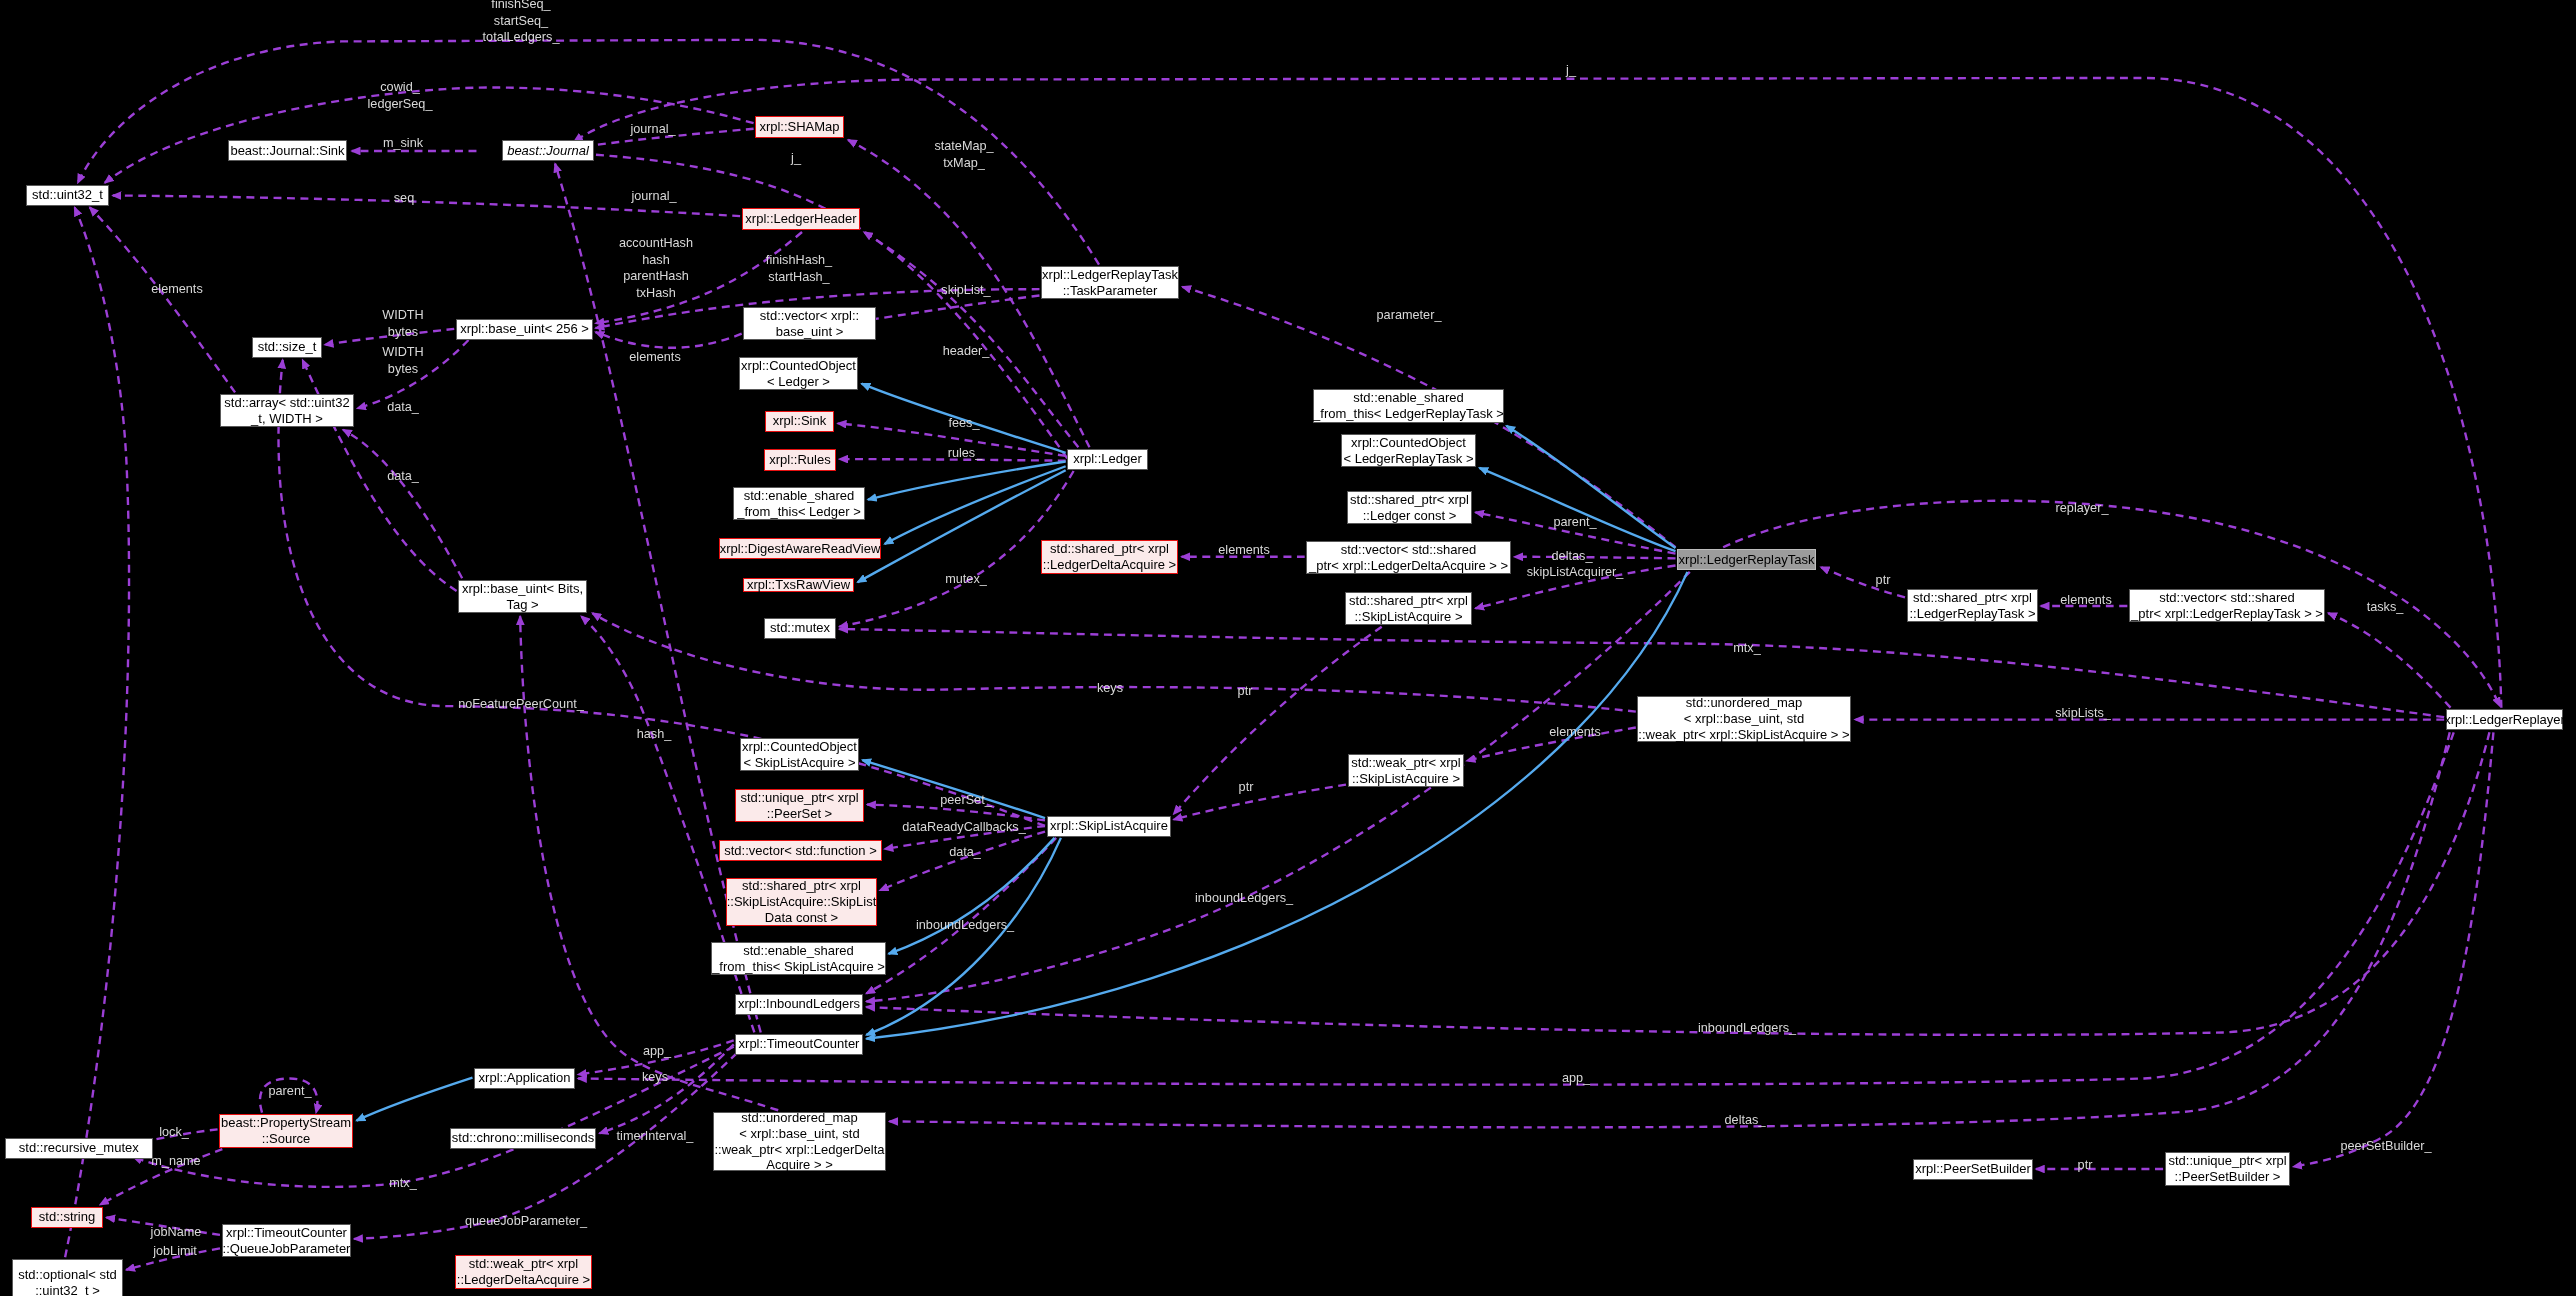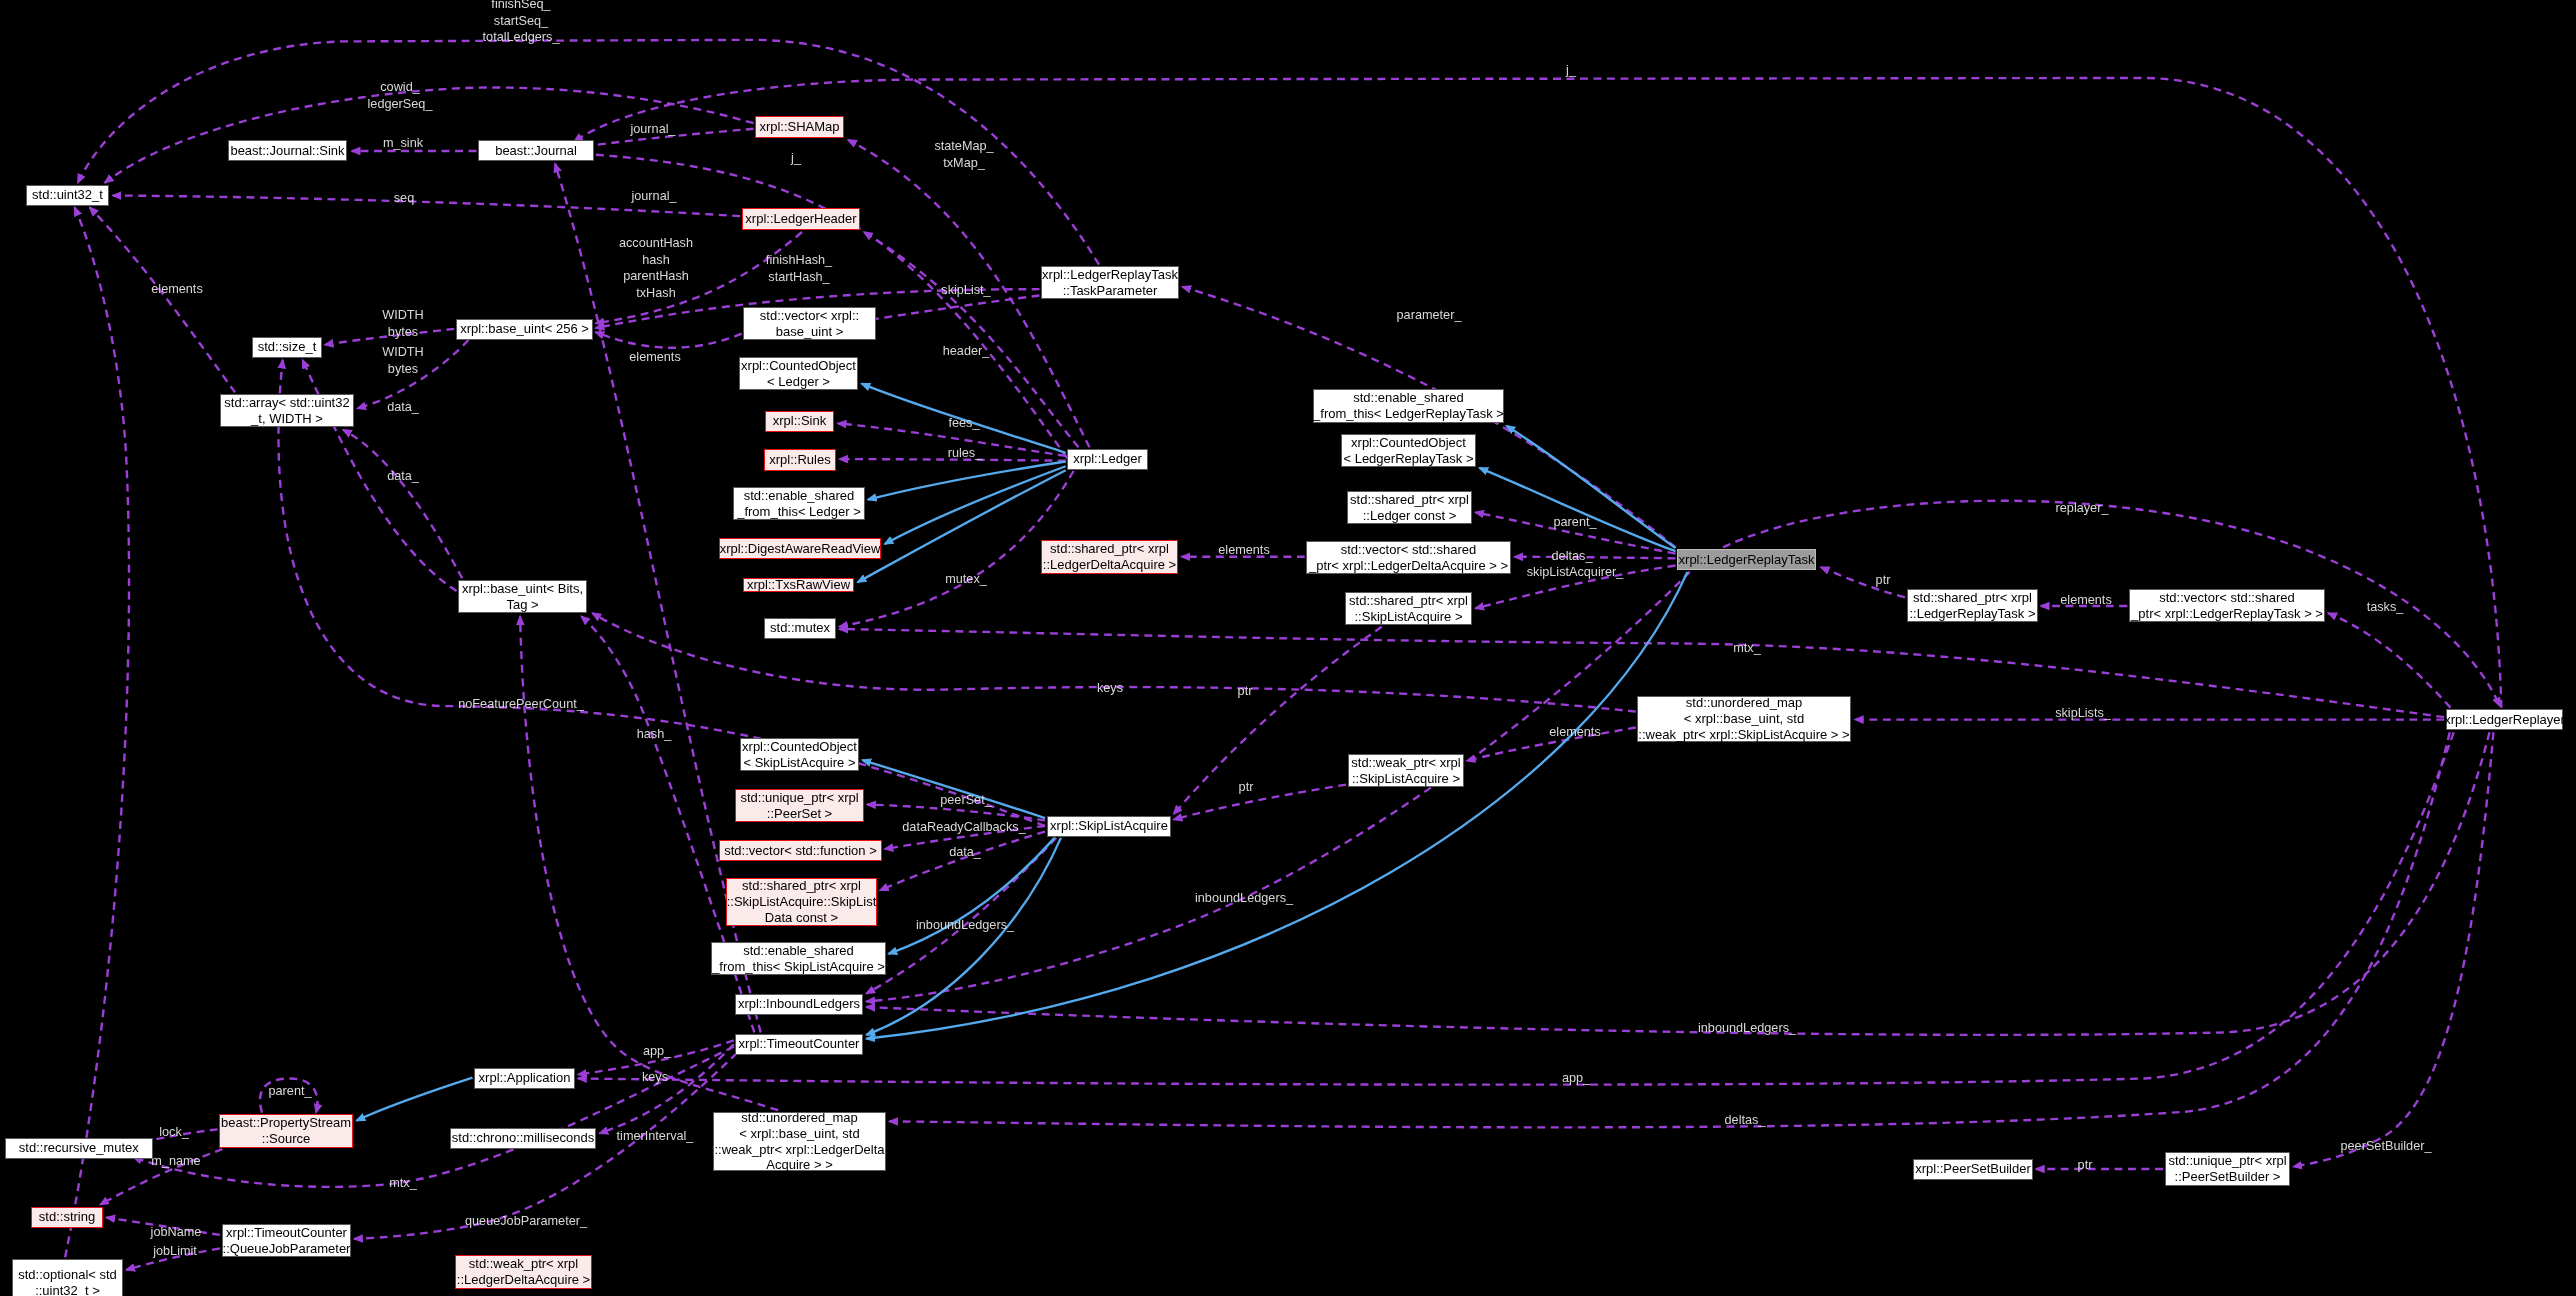--- a/index.html
+++ b/index.html
@@ -123,21 +123,21 @@
 parentHash
 txHash</div>
       <div class="lbl" style="left: 799px; top: 268px;">finishHash_
 startHash_</div>
       <div class="lbl" style="left: 966px; top: 290px;">skipList_</div>
       <div class="lbl" style="left: 966px; top: 351px;">header_</div>
       <div class="lbl" style="left: 964px; top: 423px;">fees_</div>
       <div class="lbl" style="left: 965px; top: 453px;">rules_</div>
       <div class="lbl" style="left: 966px; top: 579px;">mutex_</div>
       <div class="lbl" style="left: 1747px; top: 648px;">mtx_</div>
-      <div class="lbl" style="left: 1409px; top: 315px; margin-left: 20px;">parameter_</div>
+      <div class="lbl" style="left: 1409px; top: 315px;">parameter_</div>
       <div class="lbl" style="left: 1575px; top: 522px;">parent_</div>
       <div class="lbl" style="left: 1572px; top: 556px;">deltas_</div>
       <div class="lbl" style="left: 1575px; top: 572px;">skipListAcquirer_</div>
       <div class="lbl" style="left: 2082px; top: 508px;">replayer_</div>
       <div class="lbl" style="left: 1244px; top: 898px;">inboundLedgers_</div>
       <div class="lbl" style="left: 1883px; top: 580px;">ptr</div>
       <div class="lbl" style="left: 2086px; top: 600px;">elements</div>
       <div class="lbl" style="left: 2385px; top: 607px;">tasks_</div>
       <div class="lbl" style="left: 2083px; top: 713px;">skipLists_</div>
       <div class="lbl" style="left: 1575px; top: 732px;">elements</div>
@@ -171,21 +171,21 @@
 bytes</div>
       <div class="lbl" style="left: 403px; top: 360px;">WIDTH
 bytes</div>
       <div class="lbl" style="left: 403px; top: 407px;">data_</div>
       <div class="lbl" style="left: 403px; top: 476px;">data_</div>
       <div class="lbl" style="left: 177px; top: 289px;">elements</div>
     </div>
   <div id="node-layer">
       <div class="node" style="left: 26px; top: 185px; width: 83px; height: 20.6px;">std::uint32_t</div>
       <div class="node" style="left: 228px; top: 140px; width: 119px; height: 21.4px;">beast::Journal::Sink</div>
-      <div class="node" style="left: 478px; top: 140px; width: 116px; height: 21.4px;">beast::Journal</div>
+      <div class="node" style="left: 502px; top: 140px; width: 92px; height: 21.4px; font-style: italic;">beast::Journal</div>
       <div class="node red" style="left: 755px; top: 116px; width: 89px; height: 22px;">xrpl::SHAMap</div>
       <div class="node red" style="left: 742px; top: 208px; width: 118px; height: 22px;">xrpl::LedgerHeader</div>
       <div class="node" style="left: 1041px; top: 266px; width: 138px; height: 33px;">xrpl::LedgerReplayTask
 ::TaskParameter</div>
       <div class="node" style="left: 743px; top: 307px; width: 133px; height: 33px;">std::vector&lt; xrpl::
 base_uint &gt;</div>
       <div class="node" style="left: 739px; top: 357px; width: 119px; height: 33px;">xrpl::CountedObject
 &lt; Ledger &gt;</div>
       <div class="node red" style="left: 765px; top: 411px; width: 69px; height: 20.6px;">xrpl::Sink</div>
       <div class="node red" style="left: 764px; top: 449px; width: 72px; height: 22px;">xrpl::Rules</div>

